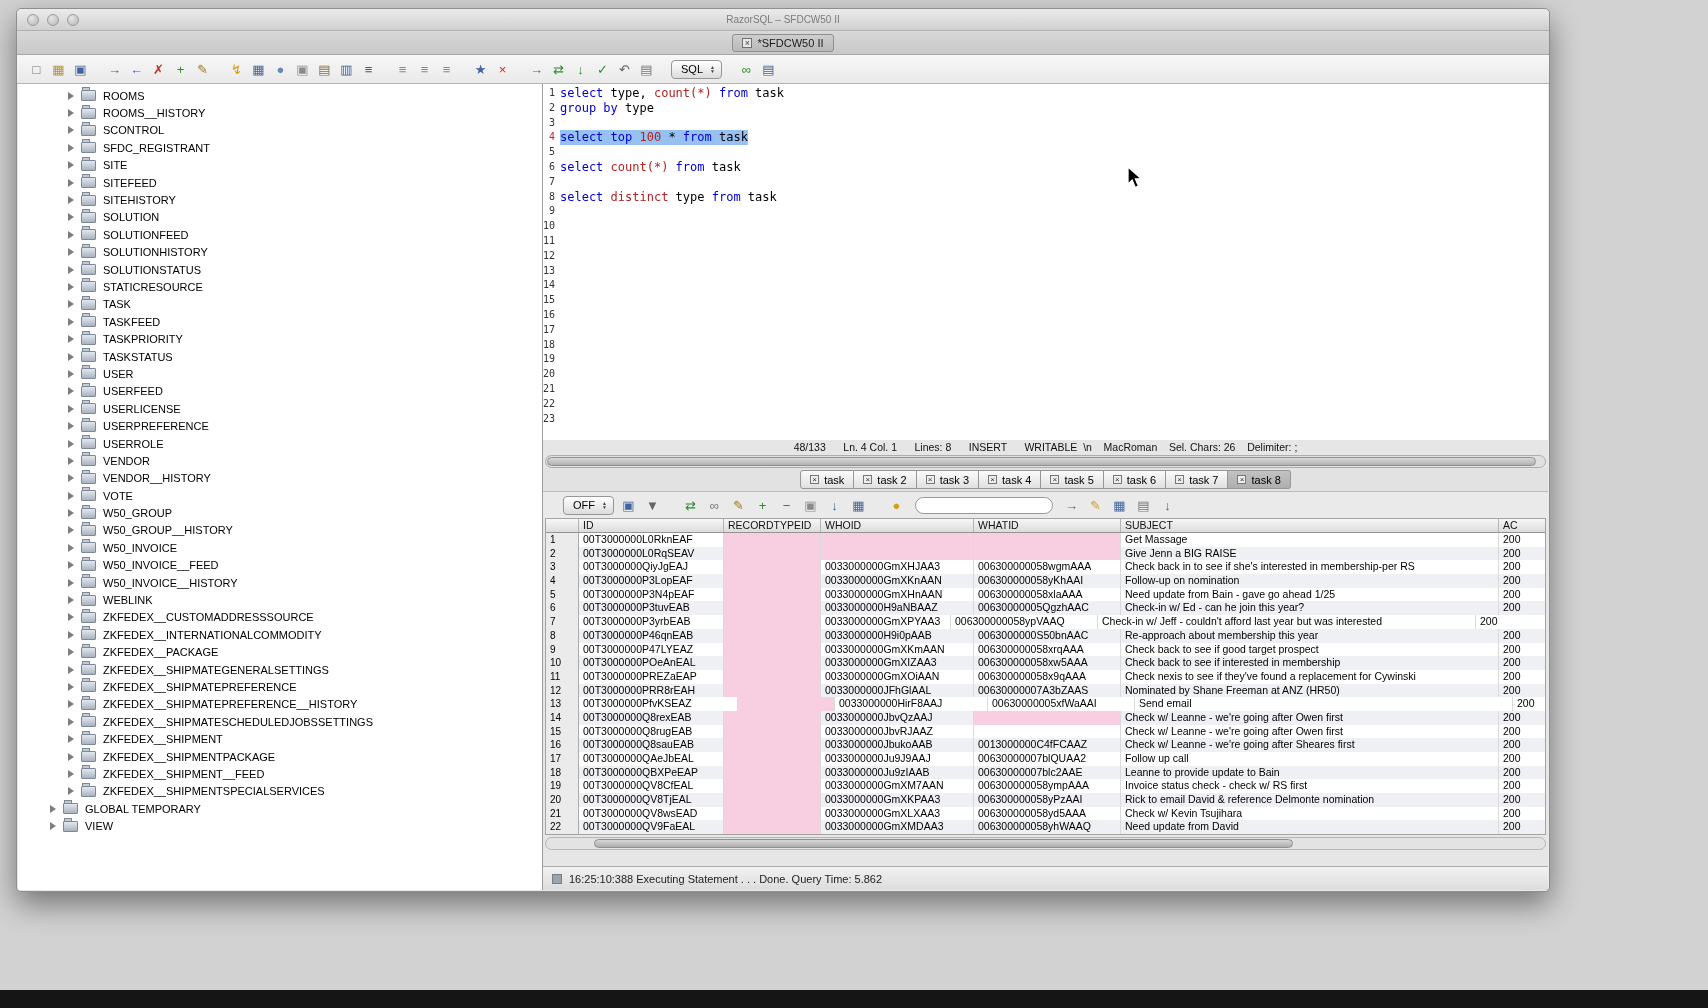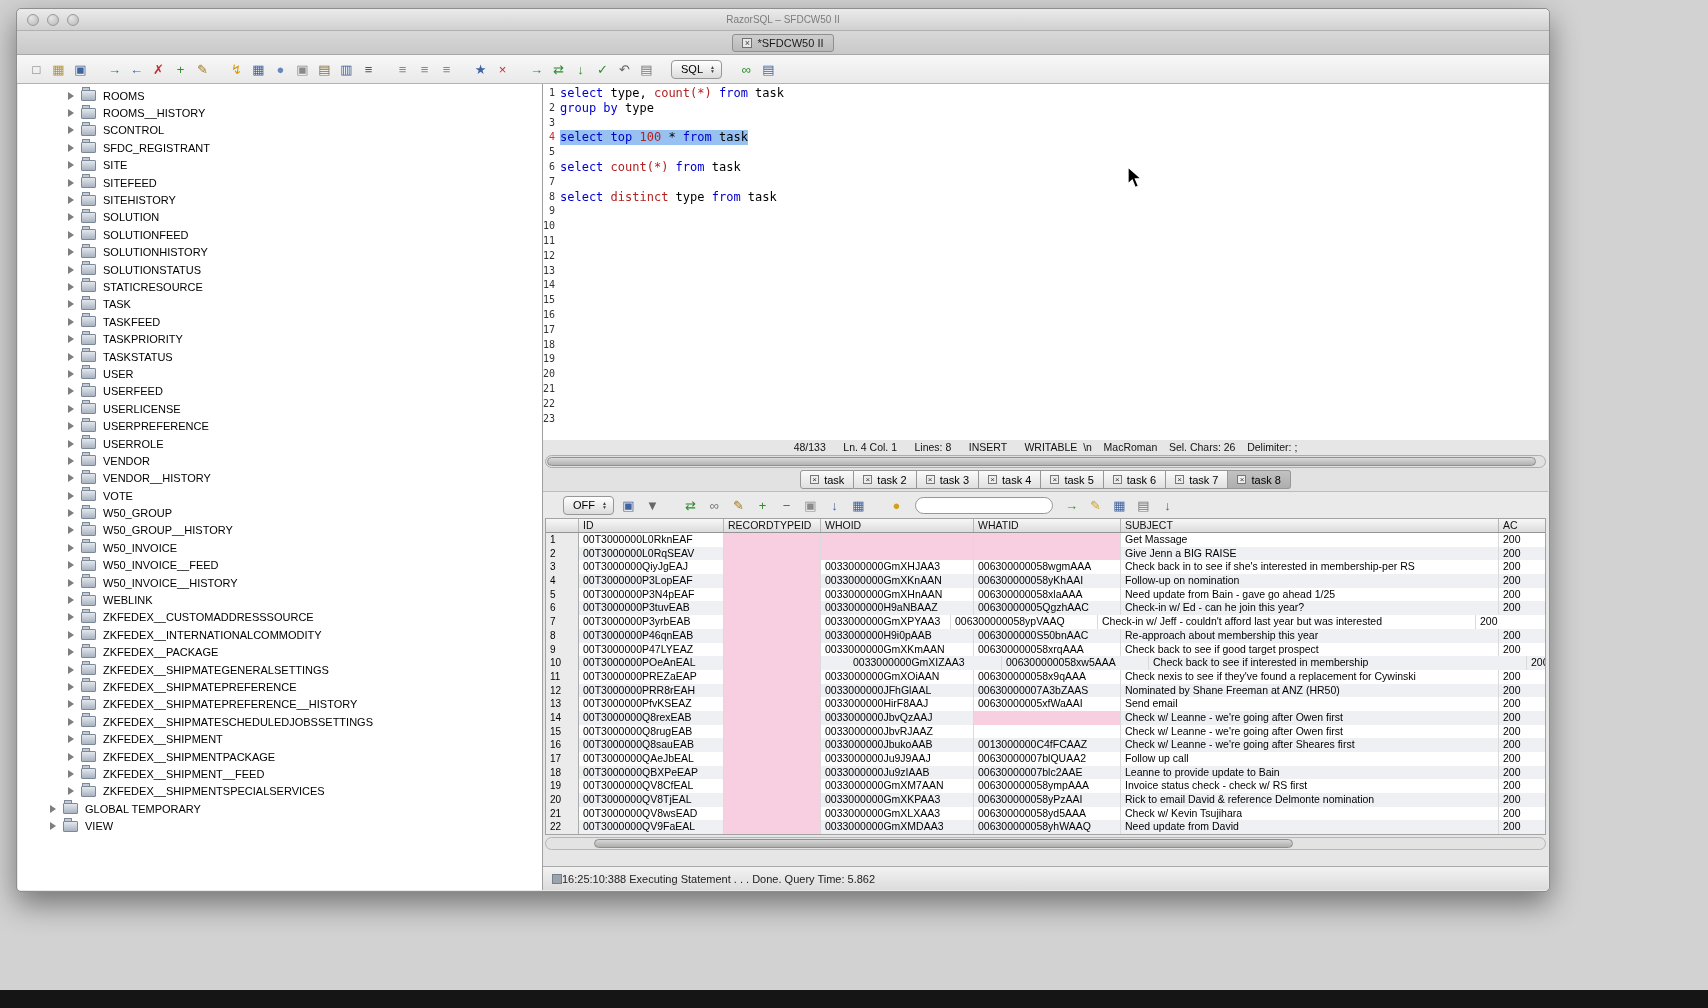--- a/index.html
+++ b/index.html
@@ -101,21 +101,21 @@
   .gcell.rn { background:#ebebeb; border-right:1px solid #ababab; font-size:10px; }
   .gcell.nul { background:#f7cfe1; }
 
   .grid-scroll { height:13px; margin:2px 2px 0; background:#e3e3e3; border:1px solid #b5b5b5;
                  border-radius:7px; position:relative; }
   .gthumb { position:absolute; left:48px; top:1px; bottom:1px; width:70%;
             background:linear-gradient(#d6d6d6,#aeaeae); border:1px solid #8f8f8f; border-radius:6px; }
 
   .spacer { flex:1; }
   .statusbar { height:24px; background:linear-gradient(#f2f2f2,#dcdcdc); border-top:1px solid #ababab;
-               display:flex; align-items:center; padding:0 9px; font-size:11px; color:#222; }
+               display:flex; align-items:center; gap:7px; padding:0 9px; font-size:11px; color:#222; }
   .status-sq { width:10px; height:10px; background:#9aa4ad; border:1px solid #767f88; flex-shrink:0; }
 
   .dock { position:absolute; left:0; right:0; bottom:0; height:18px; background:#151515; }
   .cursor { position:absolute; left:1126px; top:166px; z-index:50; }
 </style>
 </head>
 <body>
 
 <div class="window">
 
@@ -655,21 +655,21 @@
             <div class="gcell nul" style="width: 97px;"></div>
             <div class="gcell" style="width: 153px;">0033000000GmXKmAAN</div>
             <div class="gcell" style="width: 147px;">006300000058xrqAAA</div>
             <div class="gcell" style="width: 378px;">Check back to see if good target prospect</div>
             <div class="gcell" style="flex: 1 1 0%; border-right: none;">200</div>
           </div>
           <div class="grow stripe">
             <div class="gcell rn" style="width: 33px;">10</div>
             <div class="gcell" style="width: 145px;">00T3000000POeAnEAL</div>
             <div class="gcell nul" style="width: 97px;"></div>
-            <div class="gcell" style="width: 153px; margin-left: 28px;">0033000000GmXIZAA3</div>
+            <div class="gcell" style="width: 153px;">0033000000GmXIZAA3</div>
             <div class="gcell" style="width: 147px;">006300000058xw5AAA</div>
             <div class="gcell" style="width: 378px;">Check back to see if interested in membership</div>
             <div class="gcell" style="flex: 1 1 0%; border-right: none;">200</div>
           </div>
           <div class="grow">
             <div class="gcell rn" style="width: 33px;">11</div>
             <div class="gcell" style="width: 145px;">00T3000000PREZaEAP</div>
             <div class="gcell nul" style="width: 97px;"></div>
             <div class="gcell" style="width: 153px;">0033000000GmXOiAAN</div>
             <div class="gcell" style="width: 147px;">006300000058x9qAAA</div>
@@ -680,21 +680,21 @@
             <div class="gcell rn" style="width: 33px;">12</div>
             <div class="gcell" style="width: 145px;">00T3000000PRR8rEAH</div>
             <div class="gcell nul" style="width: 97px;"></div>
             <div class="gcell" style="width: 153px;">0033000000JFhGlAAL</div>
             <div class="gcell" style="width: 147px;">00630000007A3bZAAS</div>
             <div class="gcell" style="width: 378px;">Nominated by Shane Freeman at ANZ (HR50)</div>
             <div class="gcell" style="flex: 1 1 0%; border-right: none;">200</div>
           </div>
           <div class="grow">
             <div class="gcell rn" style="width: 33px;">13</div>
-            <div class="gcell" style="width: 145px;">00T3000000PfvKSEAZ</div>
+            <div class="gcell" style="width: 159px;">00T3000000PfvKSEAZ</div>
             <div class="gcell nul" style="width: 97px;"></div>
             <div class="gcell" style="width: 153px;">0033000000HirF8AAJ</div>
             <div class="gcell" style="width: 147px;">00630000005xfWaAAI</div>
             <div class="gcell" style="width: 378px;">Send email</div>
             <div class="gcell" style="flex: 1 1 0%; border-right: none;">200</div>
           </div>
           <div class="grow stripe">
             <div class="gcell rn" style="width: 33px;">14</div>
             <div class="gcell" style="width: 145px;">00T3000000Q8rexEAB</div>
             <div class="gcell nul" style="width: 97px;"></div>

